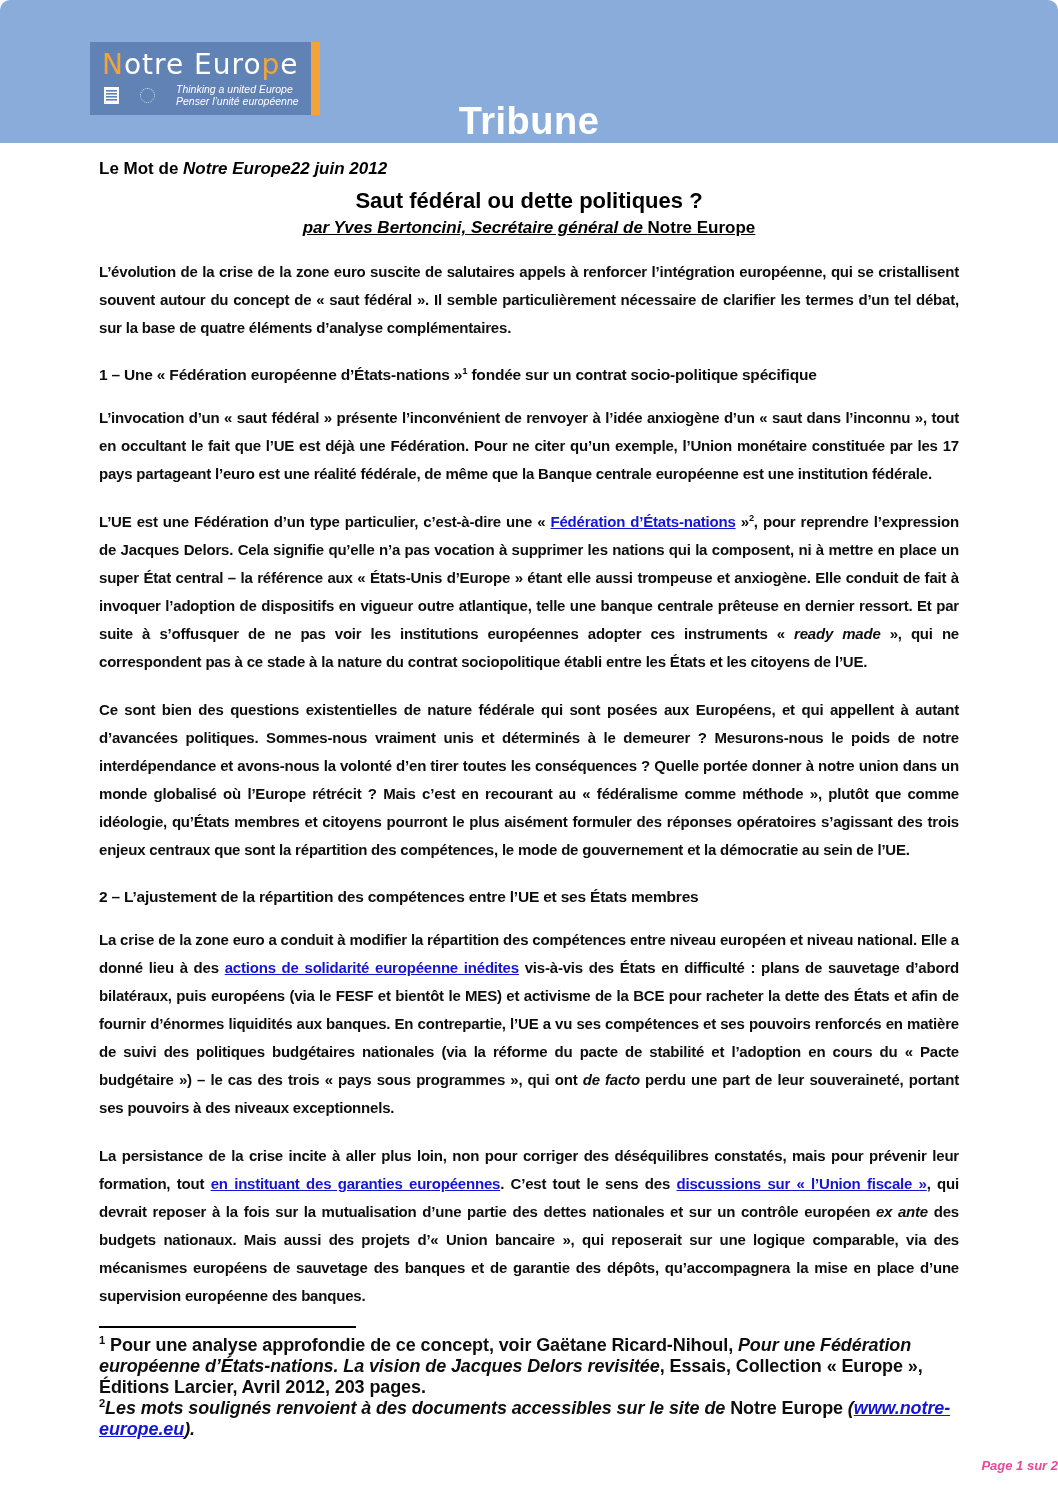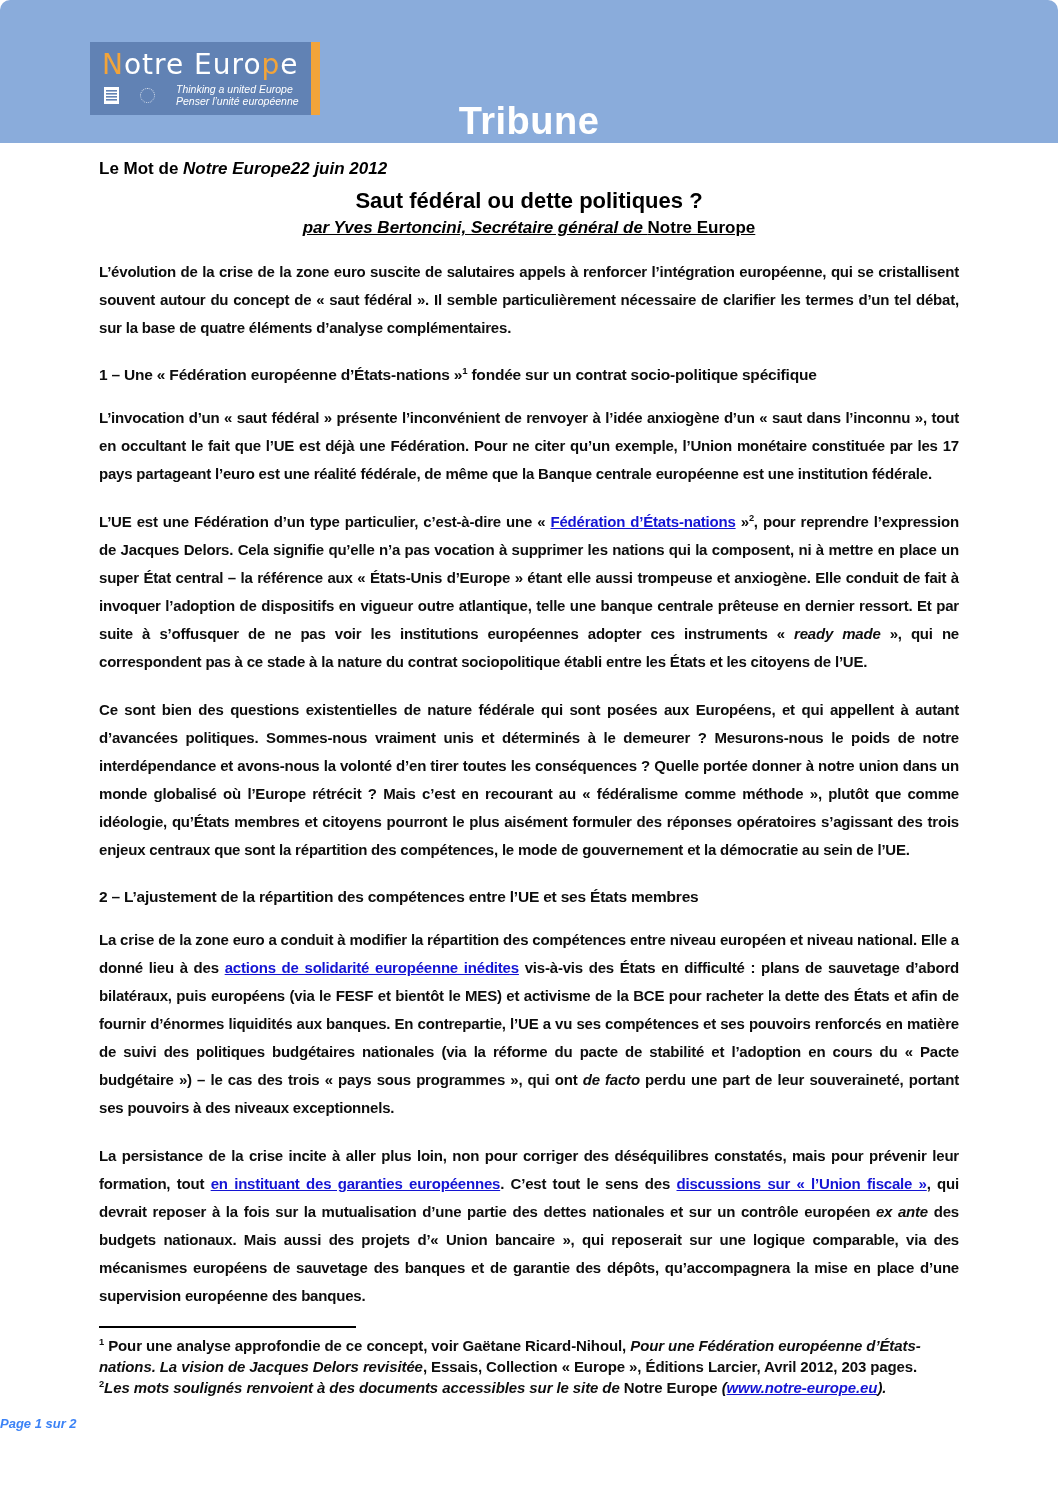--- a/index.html
+++ b/index.html
@@ -148,36 +148,36 @@
   }
 
   
   .fn-sep {
     width: 257px;
     border-top: 2px solid #000000;
     margin: 16px 0 7px 99px;
   }
   .footnotes {
     padding: 0 99px;
-    font-size: 15px;
+    font-size: 18px;
     line-height: 21px;
     font-weight: 600;
     letter-spacing: -0.1px;
     color: #0d0d0d;
   }
   .footnotes .fn { text-align: left; }
 
   
   .page-footer {
-    text-align: left;
+    text-align: right;
     font-size: 13px;
     font-weight: 700;
     font-style: italic;
     margin-top: 18px;
-    color: #3b82f6;
+    color: #ec4899;
   }
 </style>
 </head>
 <body>
 
 <div class="page">
 
   <div class="band">
     <div class="logo-box">
       <div class="logo-main">

